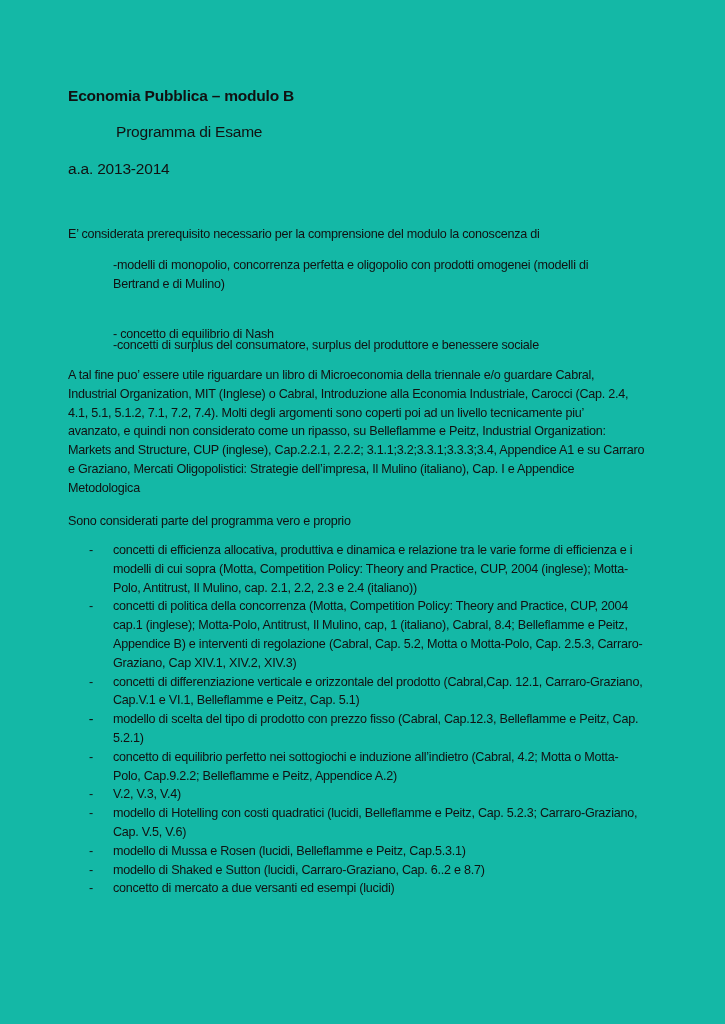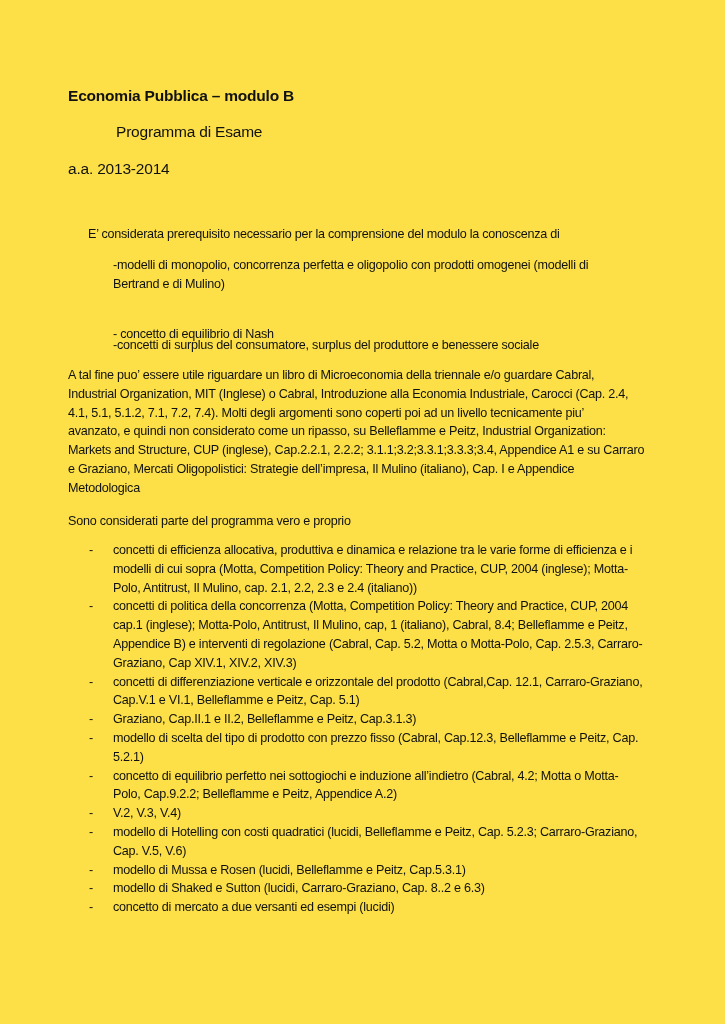--- a/index.html
+++ b/index.html
@@ -12,21 +12,21 @@
       height: 1024px;
       position: relative;
       overflow: hidden;
       font-family: "Liberation Sans", sans-serif;
       color: #111111;
     }
     .page {
       position: absolute;
       left: 0; top: 0;
       width: 725px; height: 1024px;
-      background: #fde047;
+      background: #14b8a6;
     }
     .title {
       position: absolute;
       left: 68px;
       font-size: 15.5px;
       letter-spacing: -0.2px;
       white-space: nowrap;
     }
     .title.bold { font-weight: bold; top: 87px; }
     .title.t2 { top: 123px; margin-left: 48px; }
@@ -36,21 +36,20 @@
       font-size: 12.6px;
       line-height: 18.8px;
       letter-spacing: -0.25px;
     }
     .intro {
       position: absolute;
       left: 68px;
       top: 225px;
       width: 600px;
       white-space: nowrap;
-      margin-left: 20px;
     }
     .prereq {
       position: absolute;
       left: 113px;
       width: 545px;
     }
     .prereq.p1 { top: 256px; }
     .prereq.p2 { top: 305px; margin-top: 20px; }
     .prereq.p3 { top: 336px; }
 
@@ -138,21 +137,20 @@
         <span class="topic-line">Appendice B) e interventi di regolazione (Cabral, Cap. 5.2, Motta o Motta-Polo, Cap. 2.5.3, Carraro-</span>
         <span class="topic-line">Graziano, Cap XIV.1, XIV.2, XIV.3)</span>
       </li>
       <li class="topic">
         <span class="dash">-</span>
         <span class="topic-line">concetti di differenziazione verticale e orizzontale del prodotto (Cabral,Cap. 12.1, Carraro-Graziano,</span>
         <span class="topic-line">Cap.V.1 e VI.1, Belleflamme e Peitz, Cap. 5.1)</span>
       </li>
       <li class="topic">
         <span class="dash">-</span>
-        <span class="topic-line">Graziano, Cap.II.1 e II.2, Belleflamme e Peitz,  Cap.3.1.3)</span>
       </li>
       <li class="topic">
         <span class="dash">-</span>
         <span class="topic-line">modello di scelta del tipo di prodotto con prezzo fisso (Cabral, Cap.12.3, Belleflamme e Peitz, Cap.</span>
         <span class="topic-line">5.2.1)</span>
       </li>
       <li class="topic">
         <span class="dash">-</span>
         <span class="topic-line">concetto di equilibrio perfetto nei sottogiochi e induzione all’indietro (Cabral, 4.2; Motta o Motta-</span>
         <span class="topic-line">Polo, Cap.9.2.2; Belleflamme e Peitz, Appendice A.2)</span>
@@ -165,21 +163,21 @@
         <span class="dash">-</span>
         <span class="topic-line">modello di Hotelling con costi quadratici (lucidi, Belleflamme e Peitz, Cap. 5.2.3; Carraro-Graziano,</span>
         <span class="topic-line">Cap. V.5, V.6)</span>
       </li>
       <li class="topic">
         <span class="dash">-</span>
         <span class="topic-line">modello di Mussa e Rosen (lucidi, Belleflamme e Peitz, Cap.5.3.1)</span>
       </li>
       <li class="topic">
         <span class="dash">-</span>
-        <span class="topic-line">modello di Shaked e Sutton (lucidi, Carraro-Graziano, Cap. 8..2 e 6.3)</span>
+        <span class="topic-line">modello di Shaked e Sutton (lucidi, Carraro-Graziano, Cap. 6..2 e 8.7)</span>
       </li>
       <li class="topic">
         <span class="dash">-</span>
         <span class="topic-line">concetto di mercato a due versanti ed esempi (lucidi)</span>
       </li>
     </ul>
 
 </div>
 
 </body></html>

